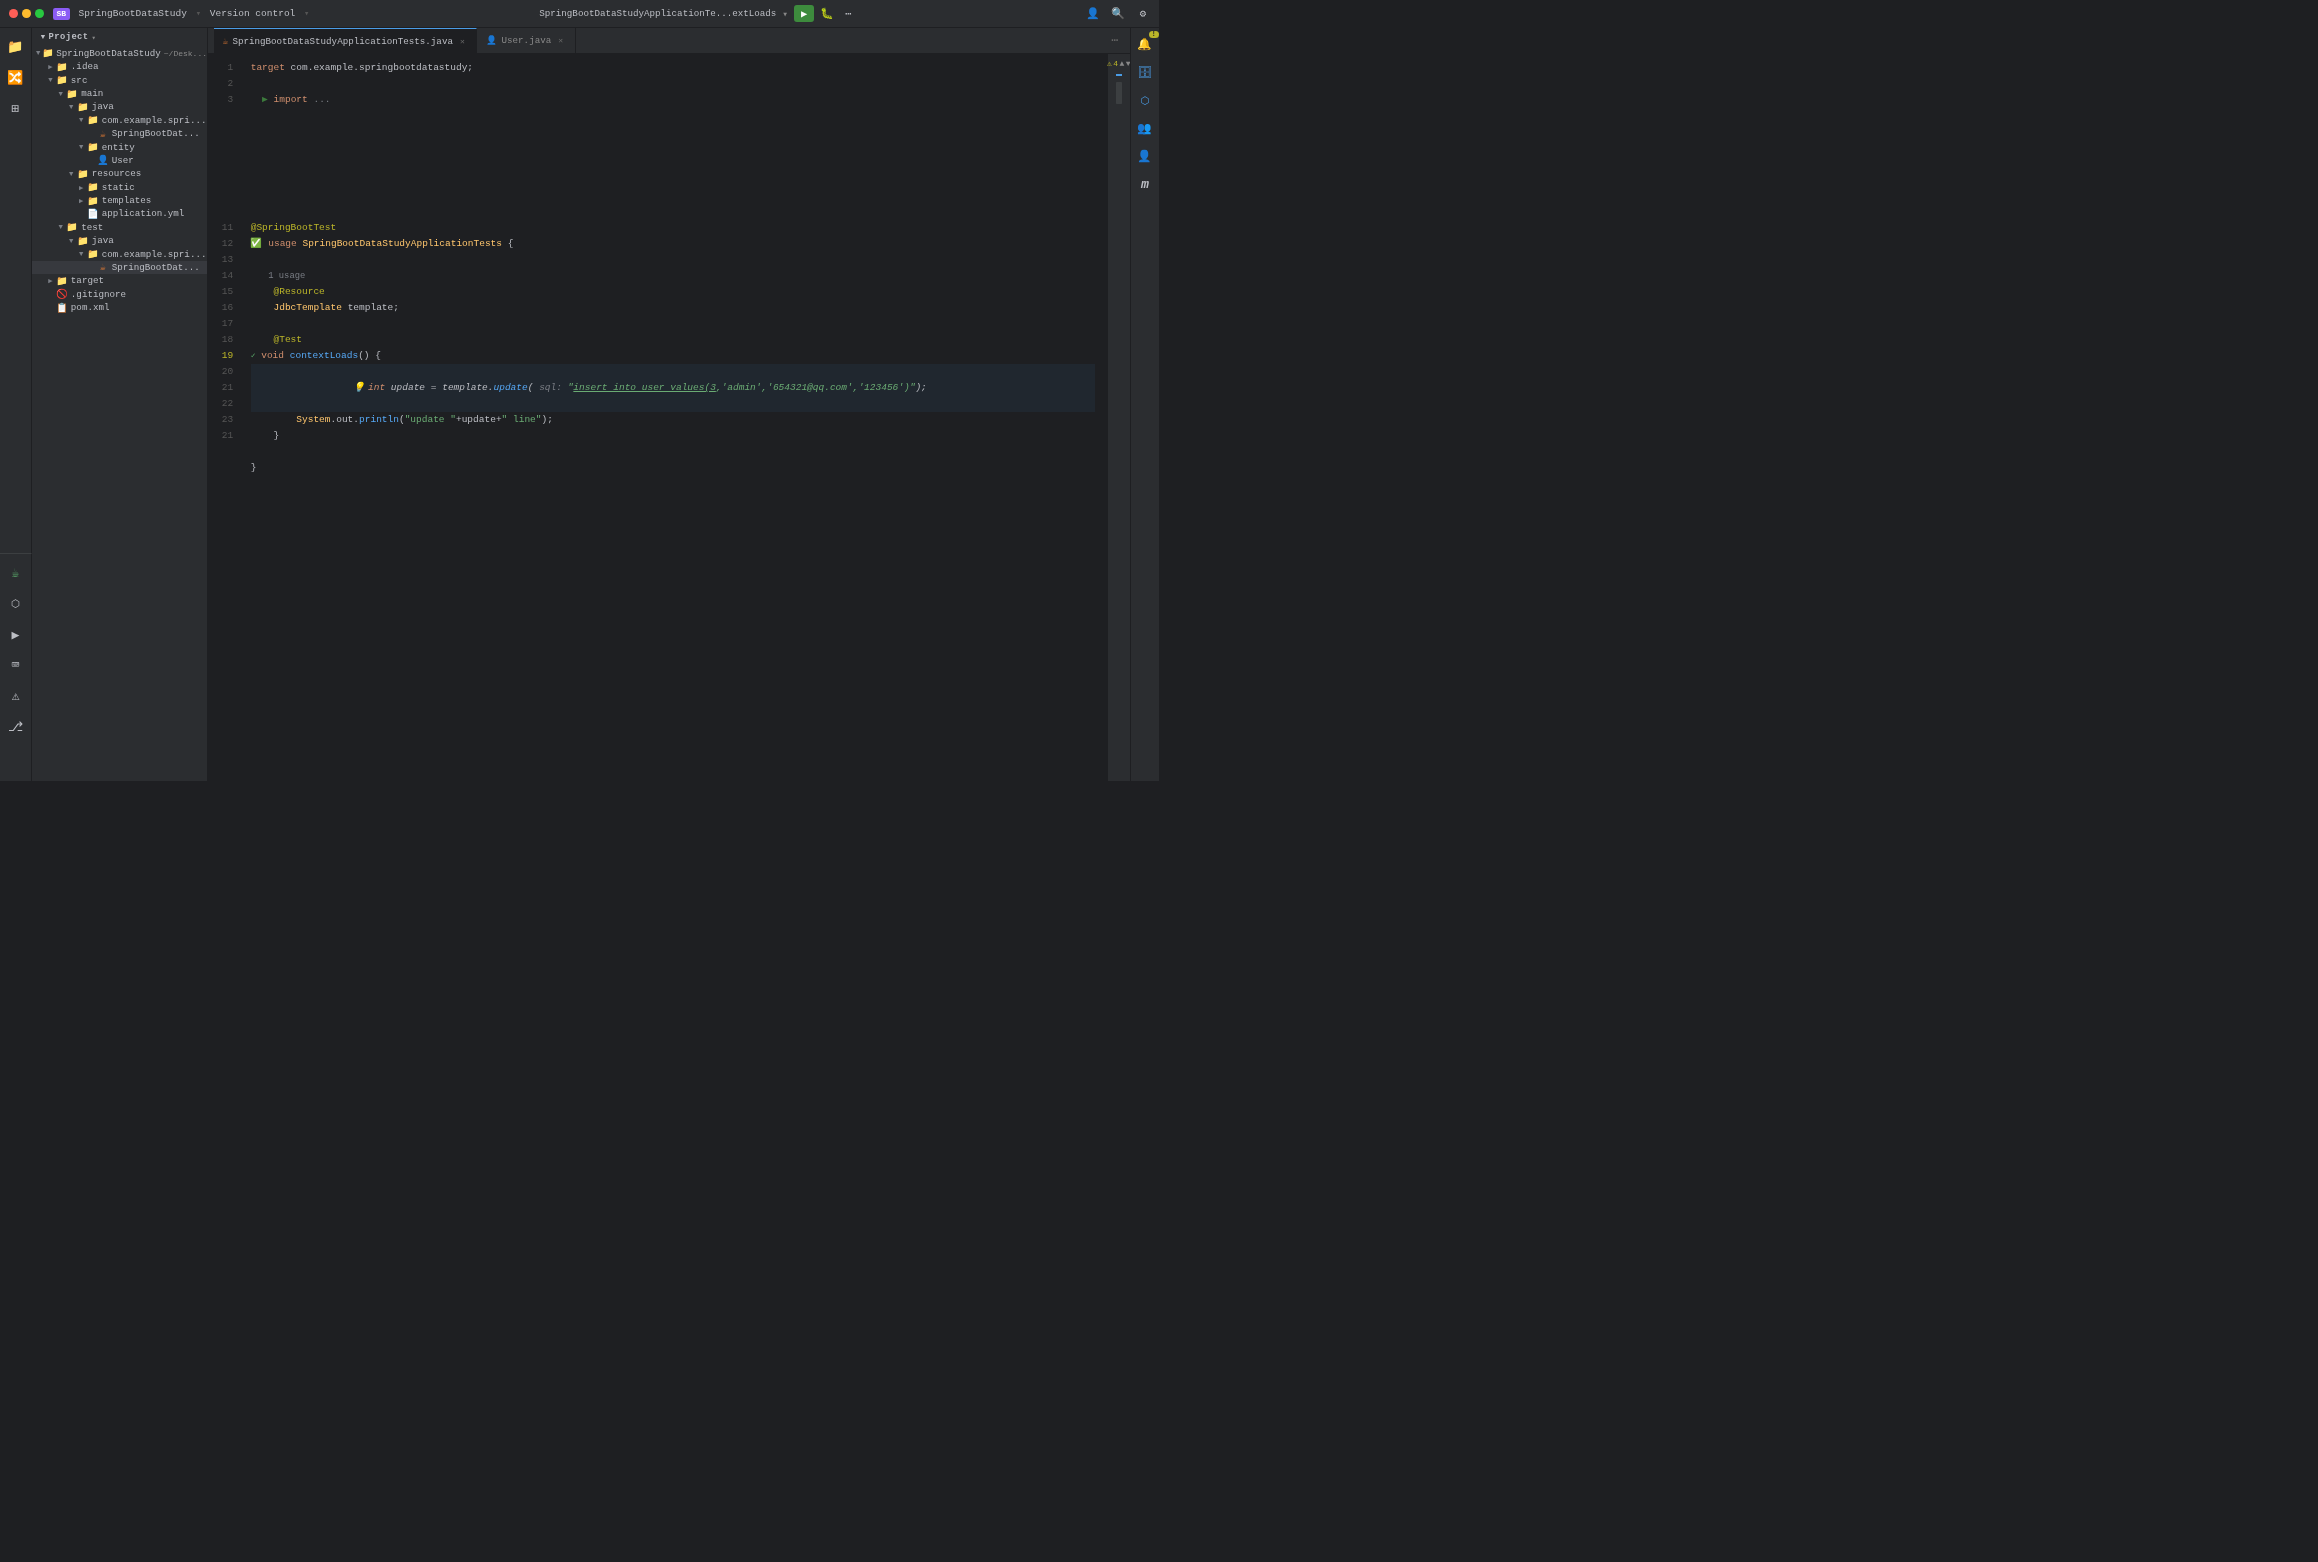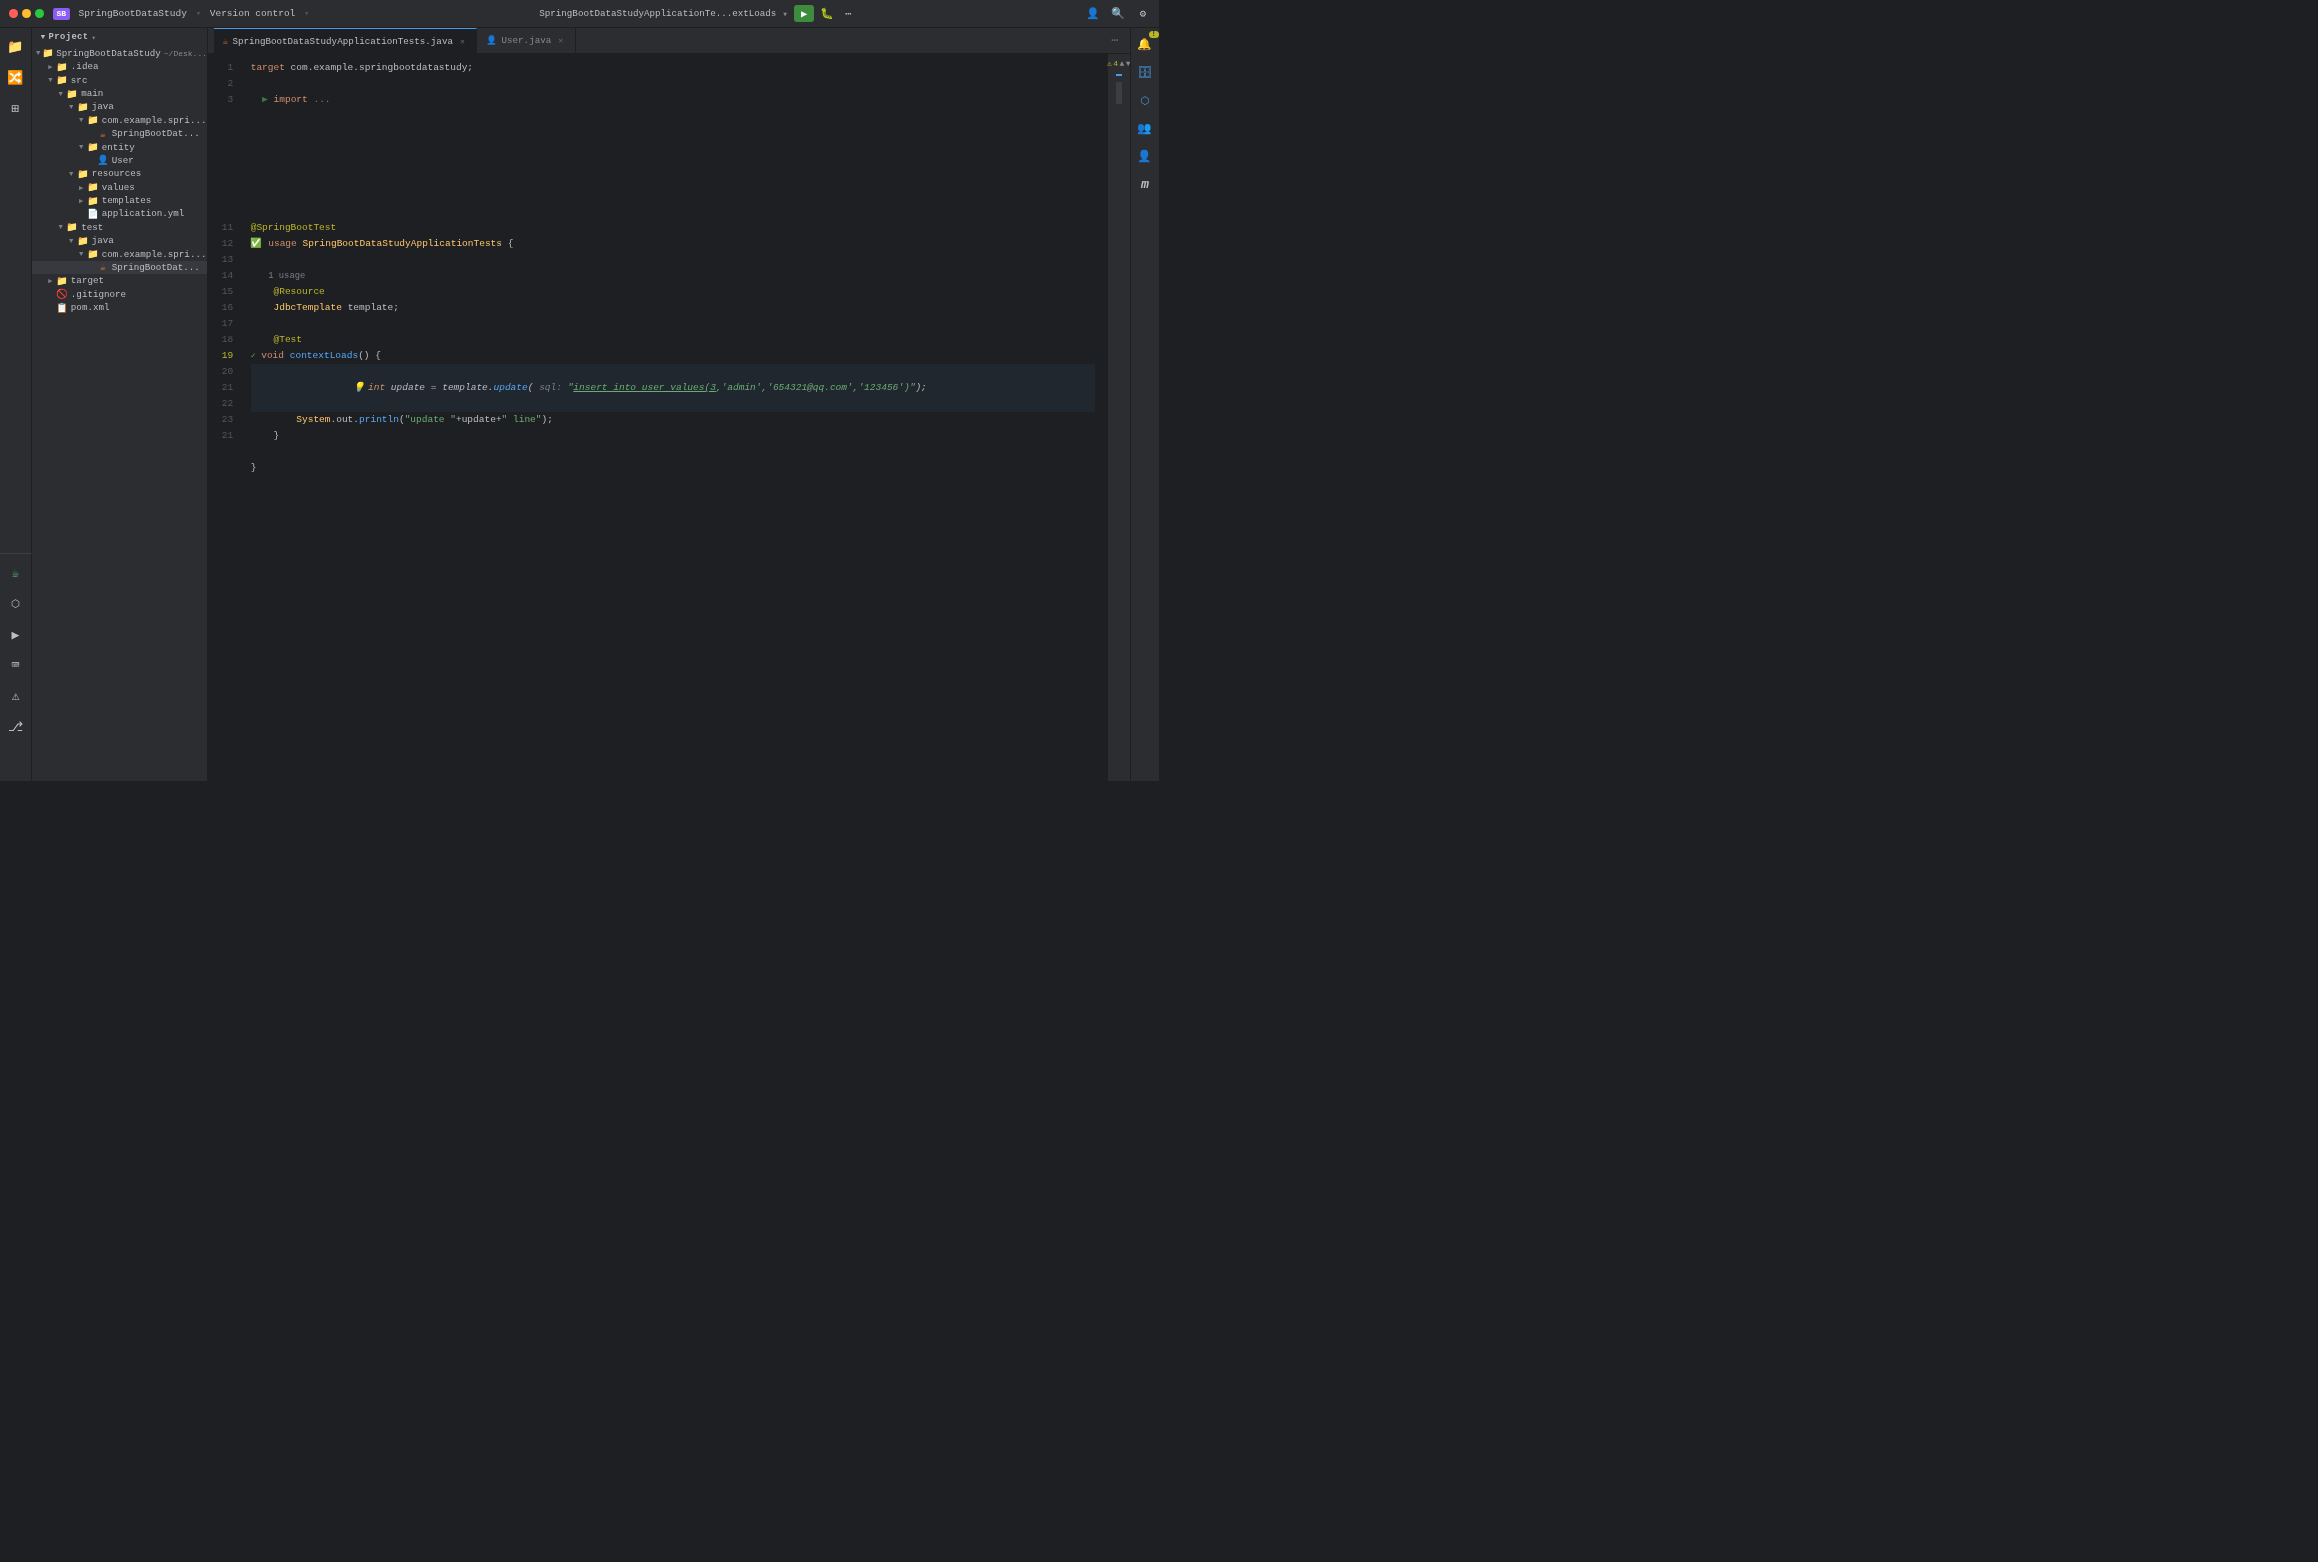--- a/index.html
+++ b/index.html
@@ -535,21 +535,21 @@
           <span class="tree-indent" style="width:34px;"></span>
           <span class="tree-chevron">▼</span>
           <span class="tree-icon folder-icon">📁</span>
           <span class="tree-label">resources</span>
         </div>
 
         <div class="tree-item">
           <span class="tree-indent" style="width:44px;"></span>
           <span class="tree-chevron">▶</span>
           <span class="tree-icon folder-icon">📁</span>
-          <span class="tree-label">values</span>
+          <span class="tree-label">static</span>
         </div>
 
         <div class="tree-item">
           <span class="tree-indent" style="width:44px;"></span>
           <span class="tree-chevron">▶</span>
           <span class="tree-icon folder-icon">📁</span>
           <span class="tree-label">templates</span>
         </div>
 
         <div class="tree-item">

